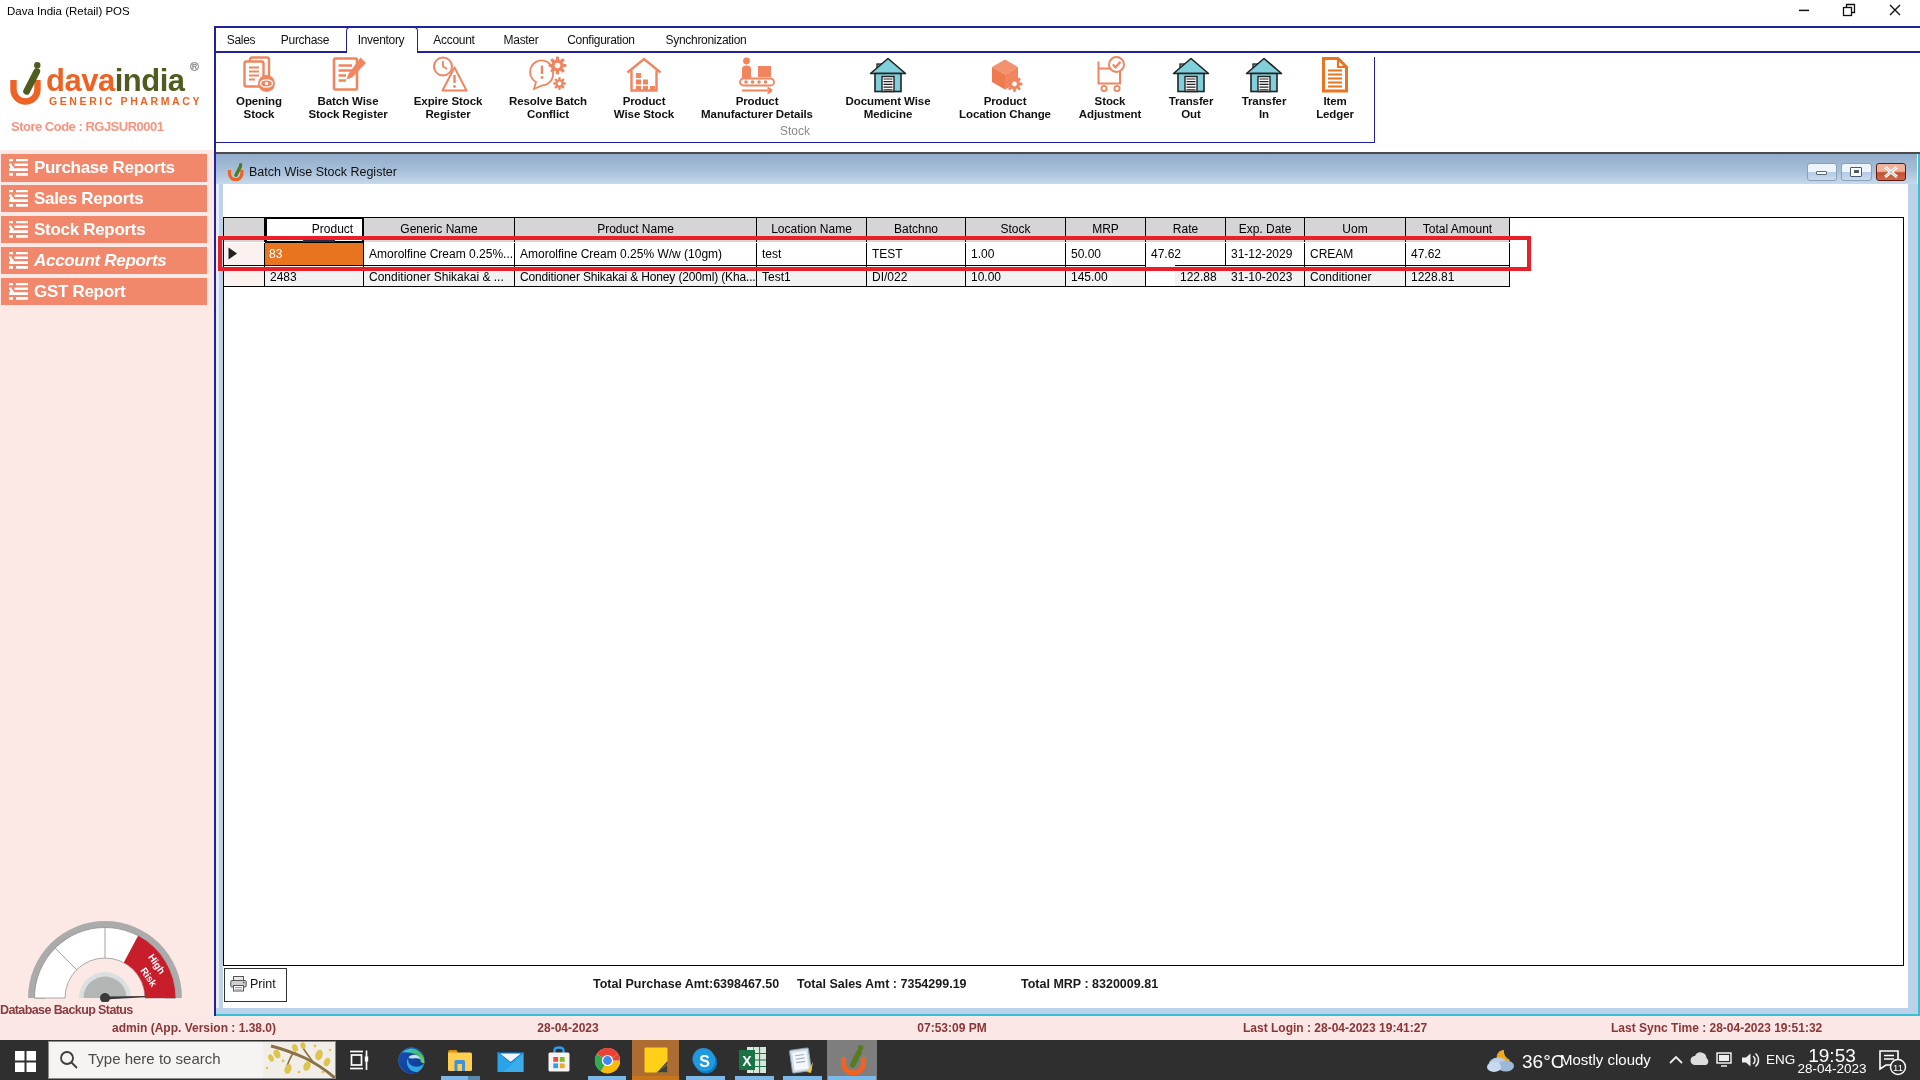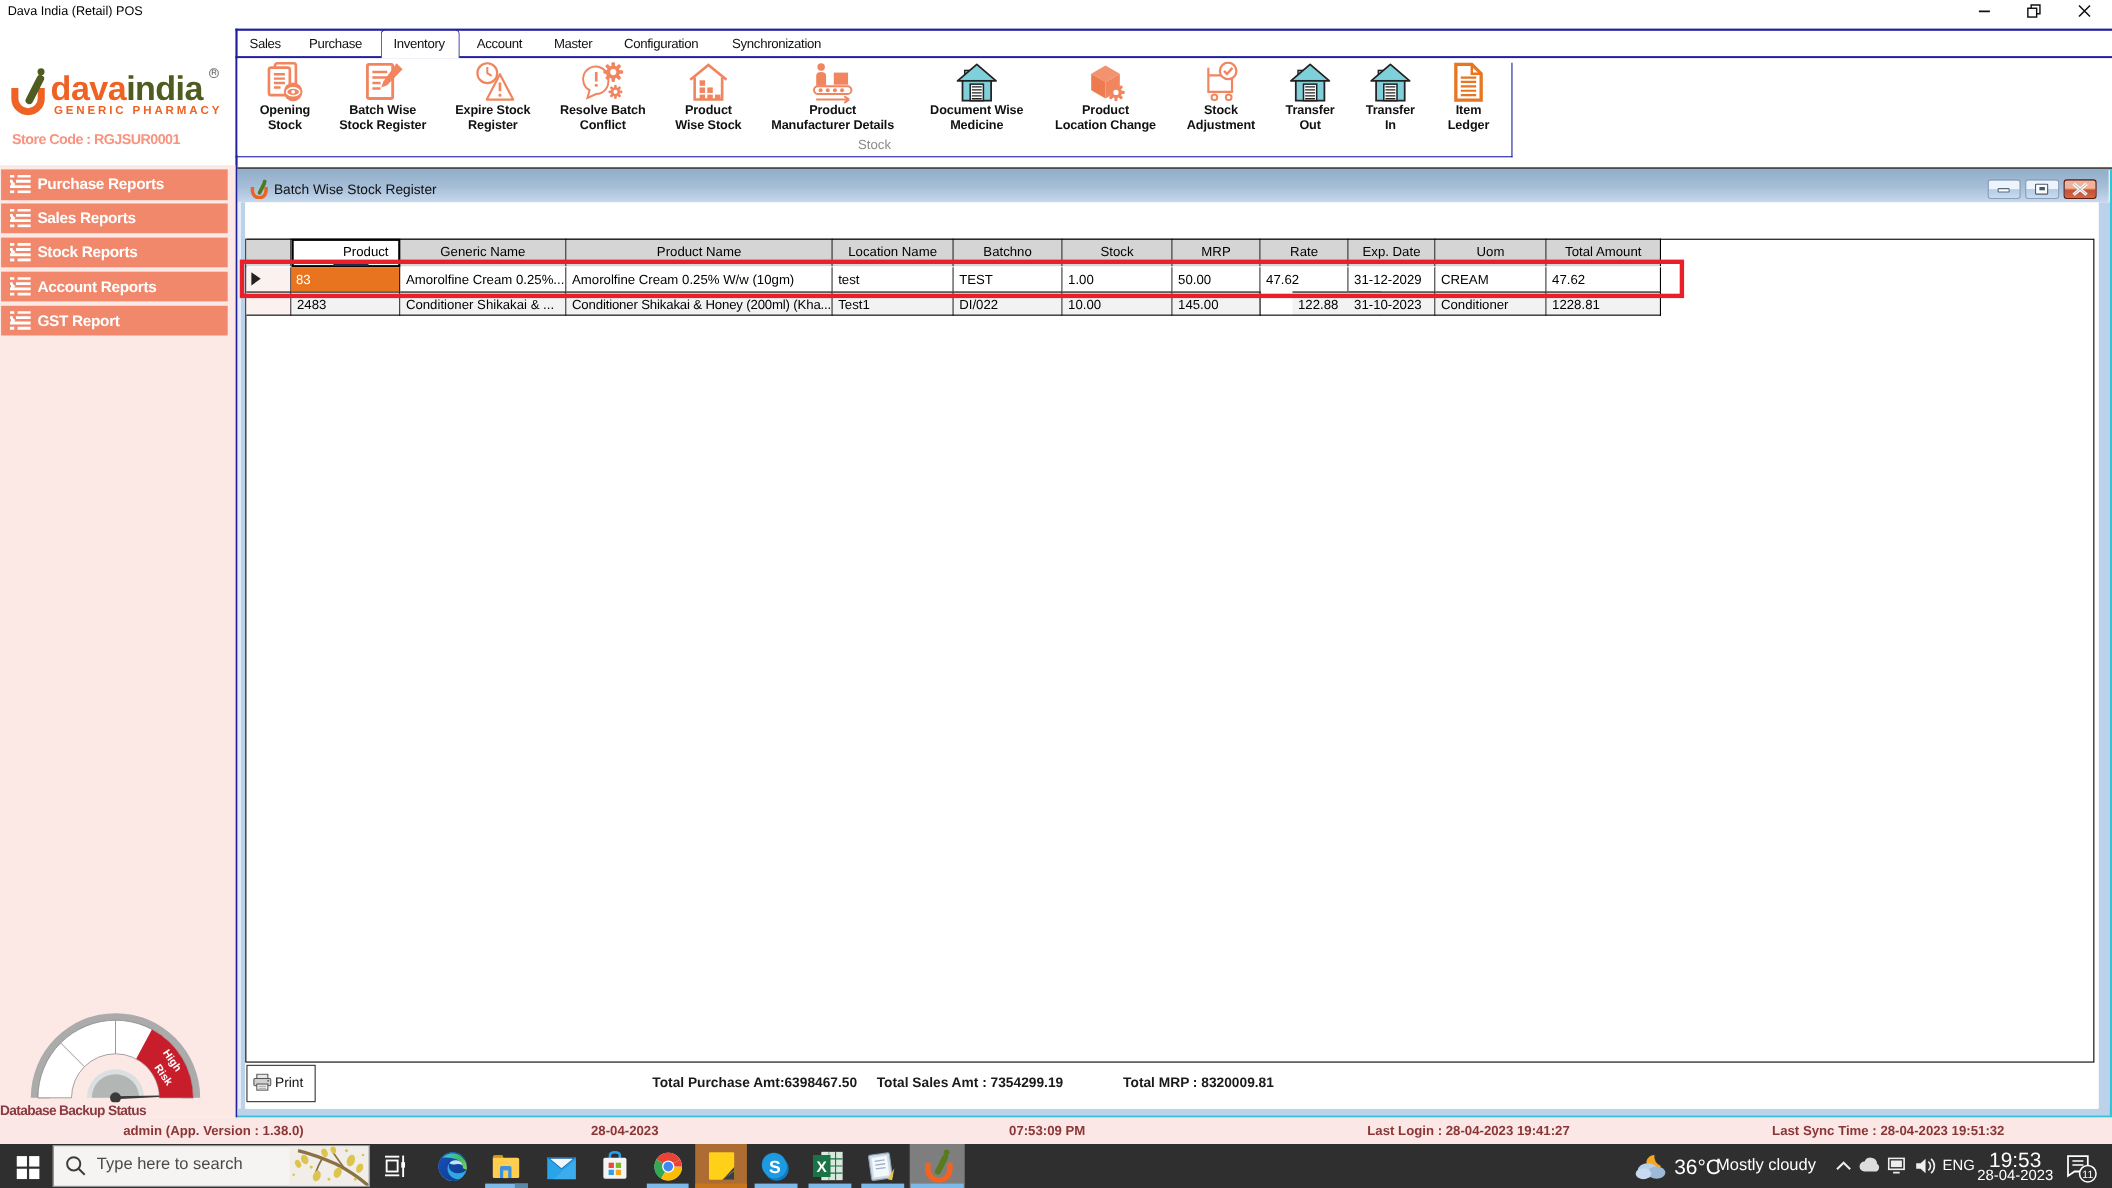--- a/index.html
+++ b/index.html
@@ -207,21 +207,21 @@
     <circle cx="28.3" cy="4.2" r="3.2" fill="#4e5c20"></circle>
   </svg>
   <div class="abs" style="left:46px;top:62.5px;font-size:31px;font-weight:bold;letter-spacing:-0.5px;color:#ee6223;">dava<span style="color:#4e5c20;">india</span></div>
   <div class="abs" style="left:190px;top:62px;font-size:7px;color:#444;border:0.8px solid #777;border-radius:50%;width:9px;height:9px;text-align:center;line-height:8px;">R</div>
   <div class="abs" style="left:49px;top:95px;font-size:10.5px;font-weight:bold;letter-spacing:2.6px;color:#ee6223;">GENERIC PHARMACY</div>
 </div>
 <div class="abs" style="left:11px;top:119px;font-size:13px;font-weight:bold;color:#f8937f;letter-spacing:-0.5px;">Store Code : RGJSUR0001</div>
 <div id="sidebtns">
   <style>
     .sbtn { position:absolute; left:1px; width:206px; height:27.2px; background:#f1876b;
-            color:#fff; font-weight:bold; font-size:14px; letter-spacing:-0.3px; line-height:27px; }
+            color:#fff; font-weight:bold; font-size:17px; letter-spacing:-0.3px; line-height:27px; }
     .sbtn span { position:absolute; left:33px; top:0; }
     .sbtn svg { position:absolute; left:8px; top:5px; }
   </style>
   <div class="sbtn" style="top:154.4px;">
       <svg width="19" height="17">
         <path d="M0 1 L4 1 M7 1 L19 1 M0 5.8 L2.5 5.8 M5.5 5.8 L19 5.8 M0 10.6 L19 10.6 M0 15.4 L4 15.4 M7 15.4 L19 15.4" stroke="#fff" stroke-width="2.6"></path>
         <path d="M1 4.5 L5 8.2 L1 11.9 Z" fill="#fff"></path>
       </svg>
       <span>Purchase Reports</span>
     </div>
@@ -232,21 +232,21 @@
       </svg>
       <span>Sales Reports</span>
     </div>
   <div class="sbtn" style="top:216px;">
       <svg width="19" height="17">
         <path d="M0 1 L4 1 M7 1 L19 1 M0 5.8 L2.5 5.8 M5.5 5.8 L19 5.8 M0 10.6 L19 10.6 M0 15.4 L4 15.4 M7 15.4 L19 15.4" stroke="#fff" stroke-width="2.6"></path>
         <path d="M1 4.5 L5 8.2 L1 11.9 Z" fill="#fff"></path>
       </svg>
       <span>Stock Reports</span>
     </div>
-  <div class="sbtn" style="top:246.8px;">
+  <div class="sbtn" style="top:246.8px;font-style:italic;">
       <svg width="19" height="17">
         <path d="M0 1 L4 1 M7 1 L19 1 M0 5.8 L2.5 5.8 M5.5 5.8 L19 5.8 M0 10.6 L19 10.6 M0 15.4 L4 15.4 M7 15.4 L19 15.4" stroke="#fff" stroke-width="2.6"></path>
         <path d="M1 4.5 L5 8.2 L1 11.9 Z" fill="#fff"></path>
       </svg>
       <span>Account Reports</span>
     </div>
   <div class="sbtn" style="top:277.6px;">
       <svg width="19" height="17">
         <path d="M0 1 L4 1 M7 1 L19 1 M0 5.8 L2.5 5.8 M5.5 5.8 L19 5.8 M0 10.6 L19 10.6 M0 15.4 L4 15.4 M7 15.4 L19 15.4" stroke="#fff" stroke-width="2.6"></path>
         <path d="M1 4.5 L5 8.2 L1 11.9 Z" fill="#fff"></path>

